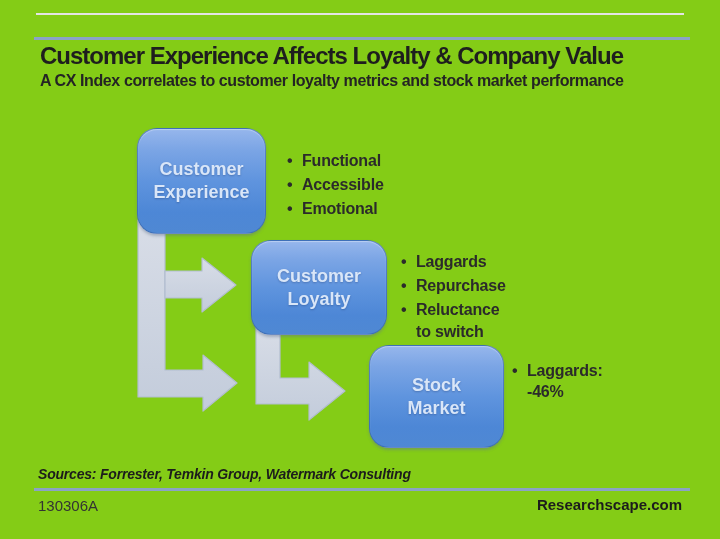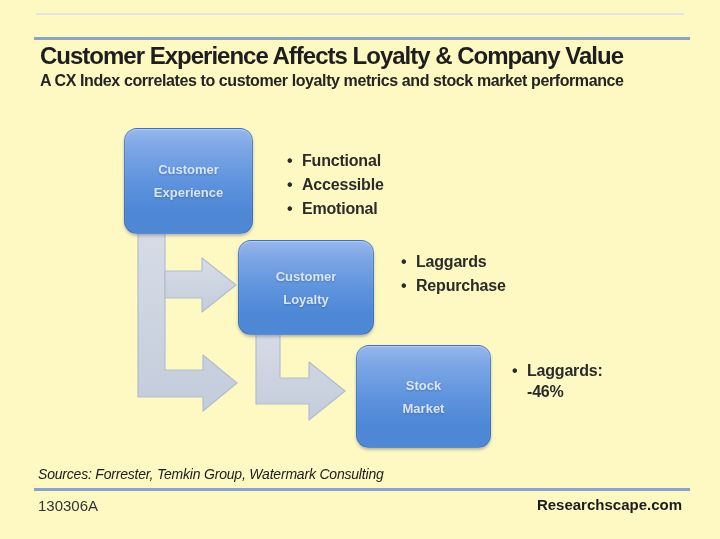--- a/index.html
+++ b/index.html
@@ -1,58 +1,59 @@
 <!DOCTYPE html>
 <html><head>
 <meta charset="utf-8">
 <style>
   html,body{margin:0;padding:0;background:#fff;}
   .slide{
-    position:relative;width:720px;height:539px;background:#fef9c3;overflow:hidden;
+    position:relative;width:720px;height:539px;background:#84cc16;overflow:hidden;
     font-family:"Liberation Sans",sans-serif;color:#1f1f1f;
   }
   .faint-top{position:absolute;left:36px;top:13px;width:648px;height:2px;background:#e4e4e4;}
   .rule{position:absolute;left:34px;width:656px;height:3px;background:#8ba3c6;}
   .rule.top{top:37px;}
   .rule.bottom{top:488px;}
   .title{
     position:absolute;left:40px;top:42px;width:660px;
     font-size:24px;font-weight:700;letter-spacing:-1px;color:#1e1e1e;white-space:nowrap;
   }
   .subtitle{
     position:absolute;left:40px;top:72px;width:660px;
     font-size:16px;font-weight:700;letter-spacing:-0.4px;color:#242424;white-space:nowrap;
   }
   .arrows{position:absolute;left:0;top:0;z-index:1;}
   .node{
     position:absolute;z-index:2;
     display:flex;flex-direction:column;align-items:center;justify-content:center;
-    border-radius:13px;
+    border-radius:20px;
     background:linear-gradient(180deg,#96b6ec 0%,#7ba5e5 20%,#5f94de 50%,#4d87d6 80%,#4f88d3 100%);
     border:1px solid rgba(45,85,150,.45);
     box-shadow:0 2px 3px rgba(100,115,140,.45), inset 0 1px 1px rgba(255,255,255,.35);
-    color:#d9e6f8;font-size:13px;font-weight:700;line-height:23px;text-align:center;
+    color:#d9e6f8;font-size:18px;font-weight:700;line-height:23px;text-align:center;
     text-shadow:0 1px 2px rgba(20,40,90,.3);
+    margin-left:13px;
   }
   .node.n1{left:124px;top:128px;width:127px;height:104px;}
   .node.n2{left:238px;top:240px;width:134px;height:93px;}
   .node.n3{left:356px;top:345px;width:133px;height:101px;}
   ul.bullets{
     position:absolute;z-index:2;margin:8px;padding:0;list-style:none;
     font-size:16px;font-weight:700;line-height:22px;color:#2b2b2b;letter-spacing:-0.2px;
   }
   ul.bullets li{position:relative;padding-left:16px;margin-bottom:2px;}
   ul.bullets li::before{content:"\2022";position:absolute;left:1px;top:0;}
   ul.b1{left:278px;top:142px;width:110px;}
   ul.b2{left:392px;top:243px;width:112px;}
   ul.b3{left:503px;top:352px;width:92px;line-height:21px;}
   ul.b3 li{margin-bottom:3px;}
   .sources{
     position:absolute;left:38px;top:466px;
-    font-size:14px;font-weight:400;font-style:italic;letter-spacing:-0.2px;color:#1c1c1c;
+    font-size:14px;font-weight:700;font-style:italic;letter-spacing:-0.2px;color:#1c1c1c;
   }
   .footer-left{position:absolute;left:38px;top:497px;font-size:15px;font-weight:400;color:#333333;}
   .footer-right{position:absolute;right:38px;top:496px;font-size:15px;font-weight:700;color:#1c1c1c;margin-left:16px;}
 </style>
 </head>
 <body>
 
 <div class="slide">
 
   <div class="faint-top"></div>
@@ -83,20 +84,21 @@
     <li>Emotional</li>
   </ul>
 
   <div class="node n2">
     <span>Customer</span>
     <span>Loyalty</span>
   </div>
   <ul class="bullets b2">
     <li>Laggards</li>
     <li>Repurchase</li>
+    <li>Reluctance to switch</li>
   </ul>
 
   <div class="node n3">
     <span>Stock</span>
     <span>Market</span>
   </div>
   <ul class="bullets b3">
     <li>Laggards: -46%</li>
   </ul>
 

